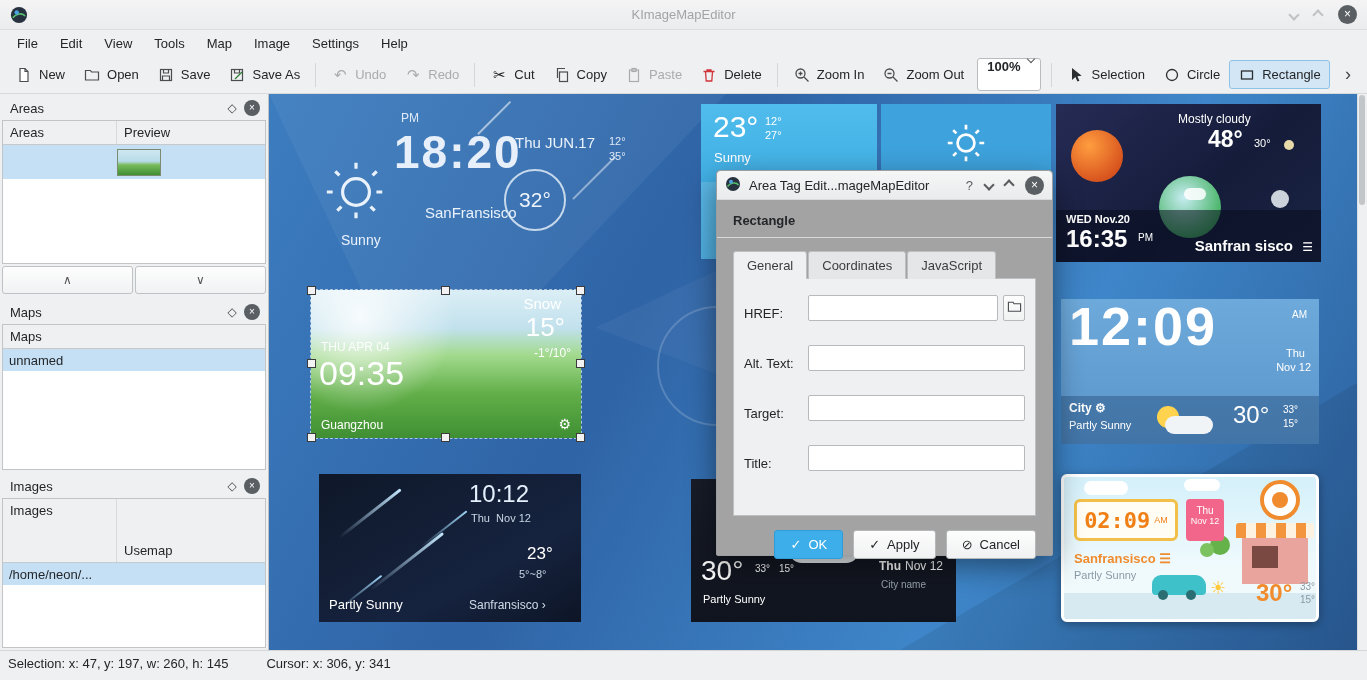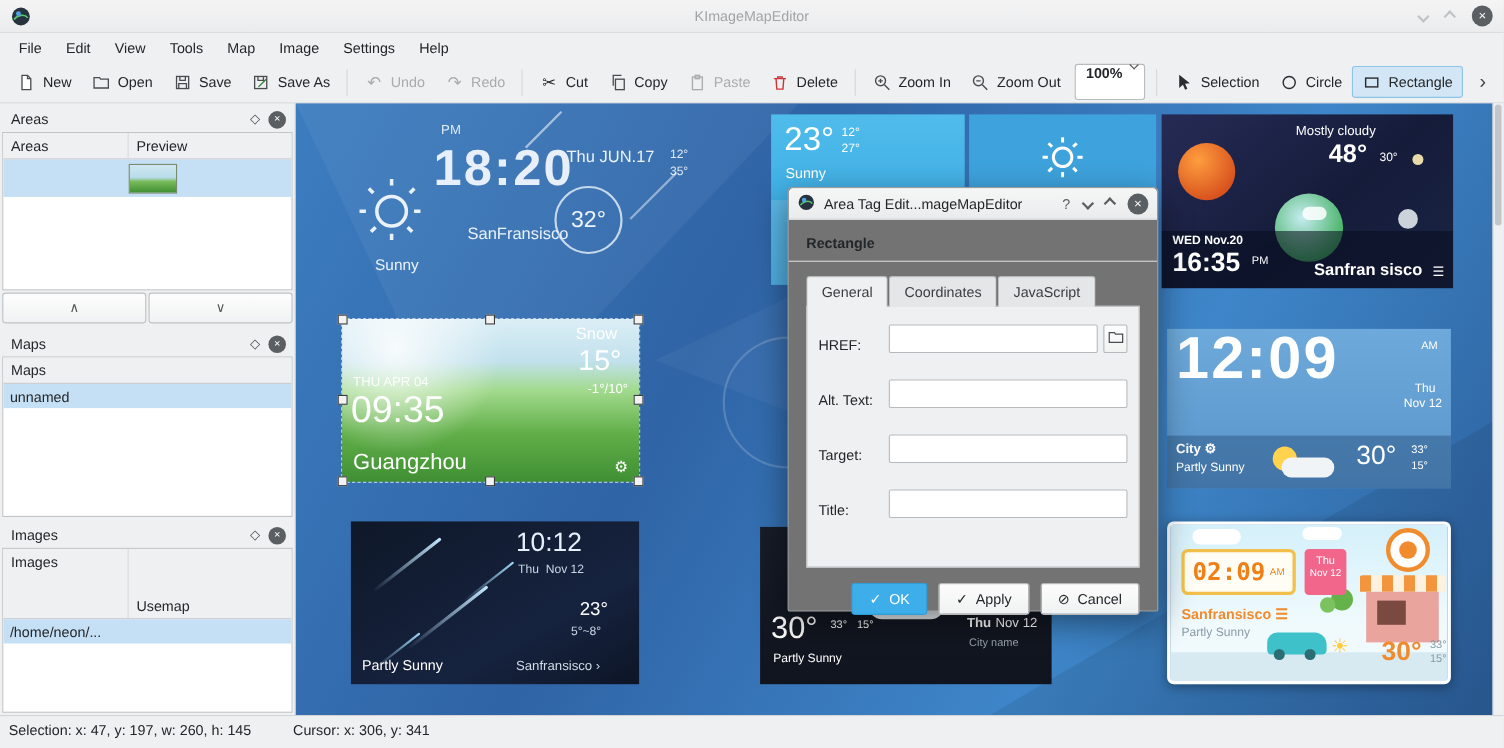--- a/index.html
+++ b/index.html
@@ -54,21 +54,21 @@
   .vscroll { position:absolute; left:1357px; top:94px; width:10px; height:556px; background:#eff0f1; border-left:1px solid #dcdddf; }
   .vhandle { position:absolute; left:1.5px; width:6px; height:110px; top:95px; background:#c2c6c9; border-radius:3px; }
 
   .widget { position:absolute; color:#fff; }
   .thin { font-weight:700; letter-spacing:2px; }
   .lcd { font-family:"DejaVu Sans Mono",monospace; }
 
   .sel-handle { position:absolute; width:9px; height:9px; background:#f2f2f2; border:1px solid #3b3b3b; z-index:4; }
 
   
-  .dialog { position:absolute; left:716px; top:170px; width:337px; height:386px; background:#737373; border:1px solid #9b9ea1; border-radius:4px 4px 2px 2px; box-shadow:0 10px 30px rgba(0,0,0,.45); z-index:20; }
+  .dialog { position:absolute; left:716px; top:170px; width:337px; height:386px; background:#a3a3a3; border:1px solid #9b9ea1; border-radius:4px 4px 2px 2px; box-shadow:0 10px 30px rgba(0,0,0,.45); z-index:20; }
   .dlg-titlebar { height:29px; background:linear-gradient(#f5f6f6,#eaebec); border-bottom:1px solid #d9dadb; border-radius:4px 4px 0 0; display:flex; align-items:center; padding:0 8px; gap:8px; }
   .dlg-title { flex:1; white-space:nowrap; overflow:hidden; }
   .dlg-ctrl { display:flex; align-items:center; gap:12px; color:#5a5d60; }
   .dlg-heading { font-weight:bold; padding:13px 16px 9px; }
   .dlg-sep { border-bottom:1px solid #d7d8d9; margin:0; }
   .tabs { display:flex; margin:12px 16px 0; position:relative; top:1px; z-index:2; }
   .tab { padding:6px 13px; border:1px solid #bcc0c3; border-bottom:none; background:#e4e6e7; border-radius:3px 3px 0 0; margin-right:1px; color:#3a3d40; }
   .tab.active { background:#eff0f1; position:relative; z-index:3; }
   .tabframe { margin:0 16px; border:1px solid #bcc0c3; height:238px; padding:16px 10px; background:#eff0f1; position:relative; z-index:1; }
   .frow { display:flex; align-items:flex-end; margin-bottom:24px; }
@@ -357,21 +357,21 @@
     </div>
   </div>
 
   <div class="widget" style="left:42px; top:196px; width:270px; height:148px; background:linear-gradient(180deg,#dbeef5 0%,#c1e1ed 26%,#a2da8d 44%,#62af49 70%,#3f8f33 100%); outline:1px dashed rgba(255,255,255,.6);">
     <span class="abs" style="inset:0; background:radial-gradient(circle at 18% 18%, rgba(255,255,255,.85), rgba(255,255,255,0) 38%);"></span>
     <span class="abs" style="right:20px; top:5px; font-size:15px;">Snow</span>
     <span class="abs" style="right:16px; top:22px; font-size:26px;">15°</span>
     <span class="abs" style="right:10px; top:56px; font-size:12px;">-1°/10°</span>
     <span class="abs" style="left:10px; top:50px; font-size:12px; color:rgba(255,255,255,.9);">THU APR 04</span>
     <span class="abs" style="left:8px; top:64px; font-size:34px;">09:35</span>
-    <span class="abs" style="left:10px; bottom:6px; font-size:20px;">Guangzhou</span>
+    <span class="abs" style="left:10px; bottom:6px; font-size:12px;">Guangzhou</span>
     <span class="abs" style="right:10px; bottom:6px; font-size:14px;">⚙</span>
   </div>
 
   <div class="sel-handle" style="left:38px; top:192px;"></div>
   <div class="sel-handle" style="left:172px; top:192px;"></div>
   <div class="sel-handle" style="left:307px; top:192px;"></div>
   <div class="sel-handle" style="left:38px; top:265px;"></div>
   <div class="sel-handle" style="left:307px; top:265px;"></div>
   <div class="sel-handle" style="left:38px; top:339px;"></div>
   <div class="sel-handle" style="left:172px; top:339px;"></div>

